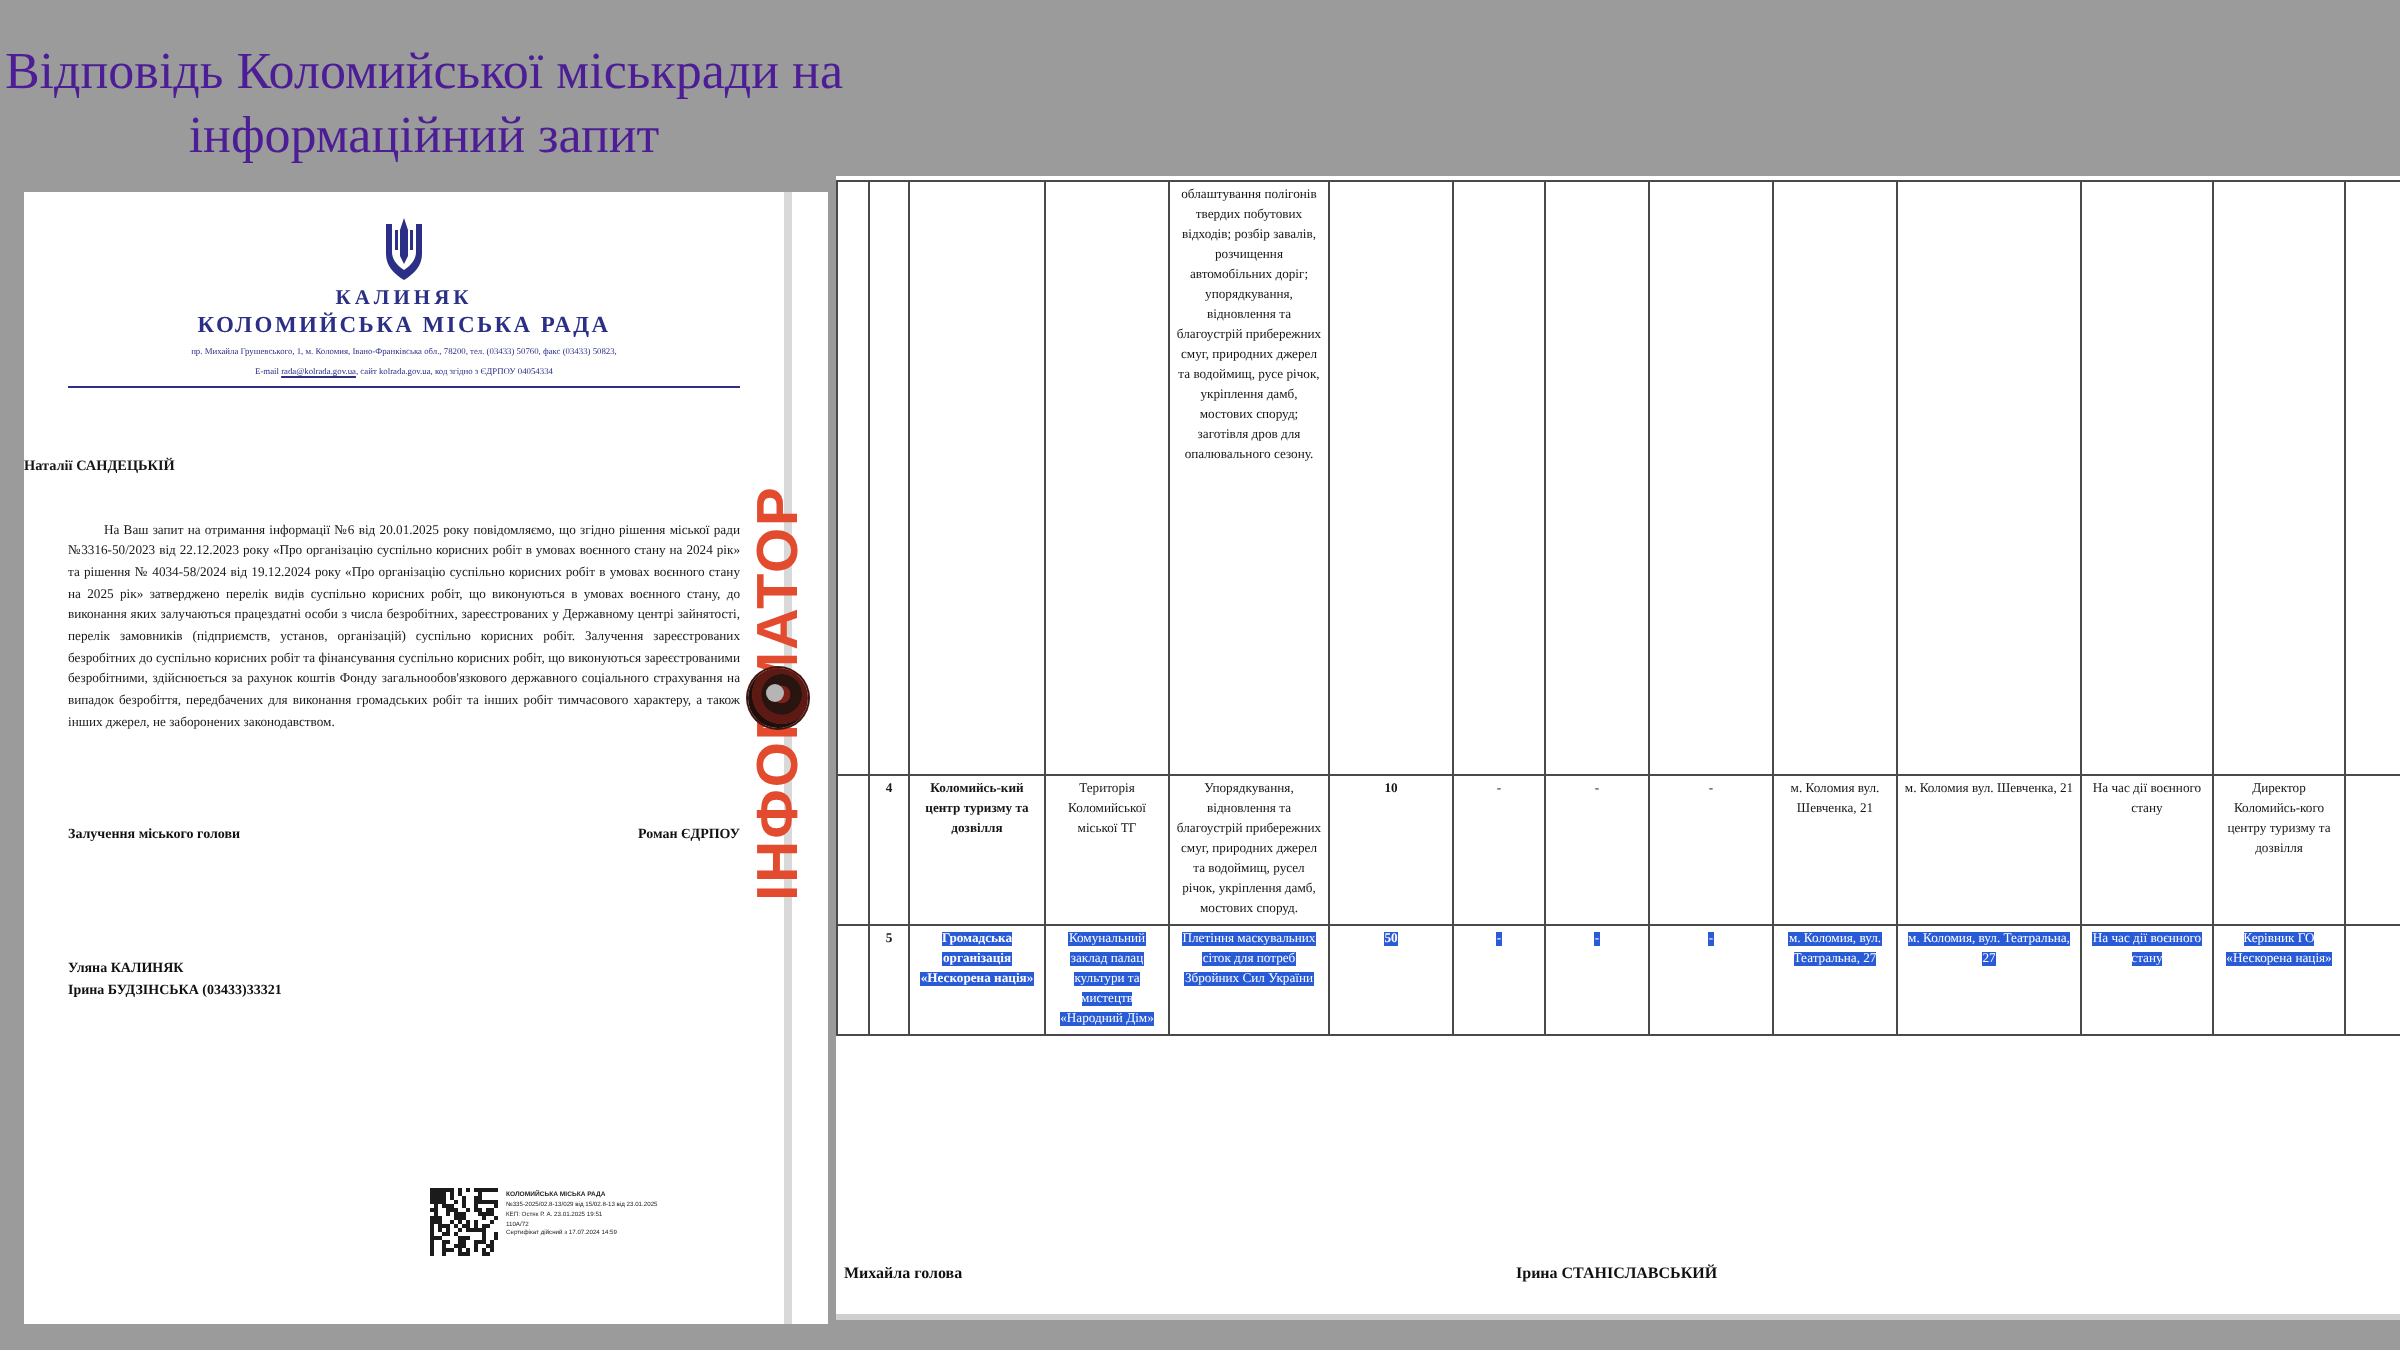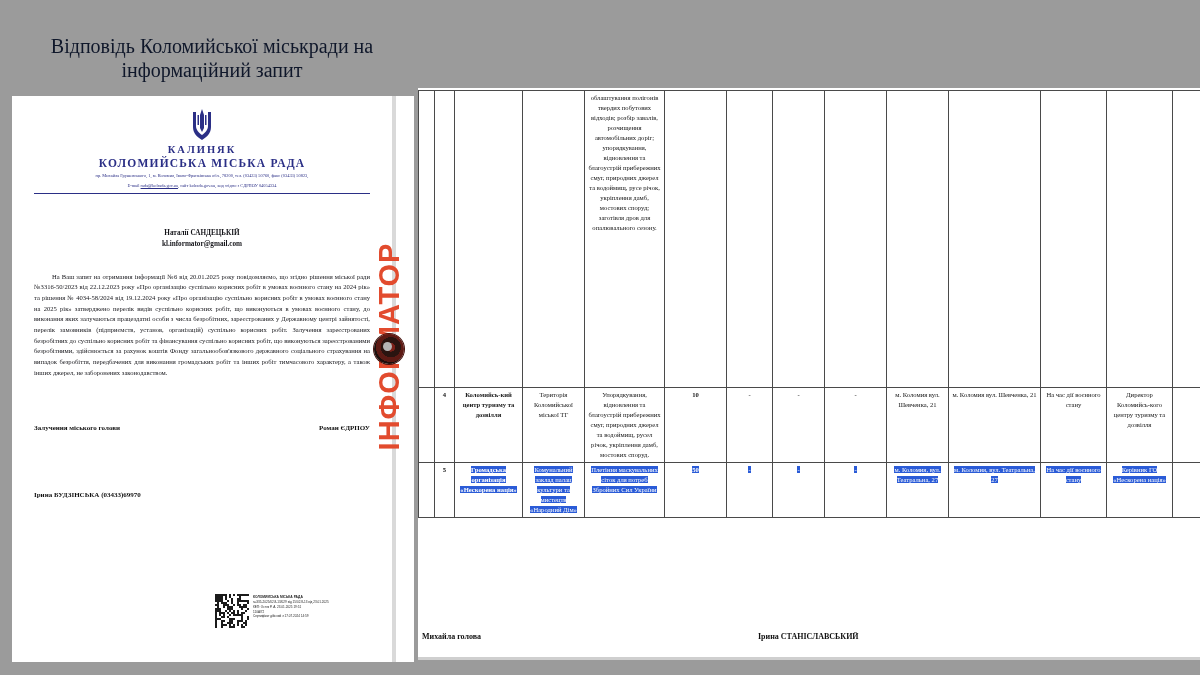--- a/index.html
+++ b/index.html
@@ -6,23 +6,23 @@
   body{
     width:1200px;height:675px;overflow:hidden;
     background:#9b9b9b;
     font-family:"Liberation Serif", serif;
     position:relative;
   }
   .slide{position:absolute;inset:0;}
 
   
   .left-title{
-    position:absolute;left:0;top:34px;width:424px;
-    text-align:center;color:#0f172a;
-    font-size:20px;line-height:1.22;font-family:"Liberation Serif", serif;
+    position:absolute;left:0;top:20px;width:424px;
+    text-align:center;color:#4c1d95;
+    font-size:26px;line-height:1.22;font-family:"Liberation Serif", serif;
   }
   .right-title-band{
     position:absolute;left:436px;top:20px;width:764px;height:52px;
     background:#9ab4e8;
     display:flex;align-items:center;justify-content:center;
   }
   .right-title{
     color:#13131c;font-size:21px;line-height:1.1;white-space:nowrap;
     font-family:"Liberation Serif", serif;
   }
@@ -47,21 +47,21 @@
     font-size:11.5px;margin-top:2px;font-family:"Liberation Serif", serif;
   }
   .addr-line{
     text-align:center;color:#2b2f86;font-size:4.4px;line-height:1.7;
     margin-top:3px;padding:0 14px;font-family:"Liberation Serif", serif;
   }
   .addr-line .ul{text-decoration:underline;}
   .rule{height:1px;background:#2b2f86;margin:3px 22px 0 22px;}
 
   .addressee{
-    margin-top:34px;text-align:center;
+    margin-top:34px;
     color:#15151a;font-size:7.2px;line-height:1.5;font-weight:bold;
     font-family:"Liberation Serif", serif;
   }
   .addressee .mail{font-weight:bold;}
 
   .body-text{
     margin:22px 22px 0 22px;text-align:justify;
     color:#18181d;font-size:6.6px;line-height:1.62;
     font-family:"Liberation Serif", serif;
   }
@@ -171,34 +171,34 @@
       <div class="ua-line">КАЛИНЯК</div>
       <div class="rada-line">КОЛОМИЙСЬКА МІСЬКА РАДА</div>
 
       <div class="addr-line">пр. Михайла Грушевського, 1, м. Коломия, Івано-Франківська обл., 78200, тел. (03433) 50760, факс (03433) 50823,</div>
       <div class="addr-line"><span>E-mail </span><span class="ul">rada@kolrada.gov.ua</span><span>, сайт kolrada.gov.ua, код згідно з ЄДРПОУ 04054334</span></div>
 
       <div class="rule"></div>
 
       <div class="addressee">
         <div>Наталії САНДЕЦЬКІЙ</div>
-        <div class="mail">kl.informator@gmail.com</div>
       </div>
 
       <div class="body-text">
         <p>На Ваш запит на отримання інформації №6 від 20.01.2025 року повідомляємо, що згідно рішення міської ради №3316-50/2023 від 22.12.2023 року «Про організацію суспільно корисних робіт в умовах воєнного стану на 2024 рік» та рішення № 4034-58/2024 від 19.12.2024 року «Про організацію суспільно корисних робіт в умовах воєнного стану на 2025 рік» затверджено перелік видів суспільно корисних робіт, що виконуються в умовах воєнного стану, до виконання яких залучаються працездатні особи з числа безробітних, зареєстрованих у Державному центрі зайнятості, перелік замовників (підприємств, установ, організацій) суспільно корисних робіт. Залучення зареєстрованих безробітних до суспільно корисних робіт та фінансування суспільно корисних робіт, що виконуються зареєстрованими безробітними, здійснюється за рахунок коштів Фонду загальнообов'язкового державного соціального страхування на випадок безробіття, передбачених для виконання громадських робіт та інших робіт тимчасового характеру, а також інших джерел, не заборонених законодавством.</p>
       </div>
 
       <div class="sign-row">
         <div>Залучення міського голови</div>
         <div>Роман ЄДРПОУ</div>
       </div>
 
       <div class="contacts">
-        <div>Ірина БУДЗІНСЬКА (03433)69970</div>
+        <div>Уляна КАЛИНЯК</div>
+        <div>Ірина БУДЗІНСЬКА (03433)33321</div>
       </div>
 
       <div class="stamp">
         <div class="qr" id="qr">
             <i style="left: 0px; top: 0px; width: 2px; height: 2px;"></i>
             <i style="left: 2px; top: 0px; width: 2px; height: 2px;"></i>
             <i style="left: 4px; top: 0px; width: 2px; height: 2px;"></i>
             <i style="left: 6px; top: 0px; width: 2px; height: 2px;"></i>
             <i style="left: 8px; top: 0px; width: 2px; height: 2px;"></i>
             <i style="left: 10px; top: 0px; width: 2px; height: 2px;"></i>

